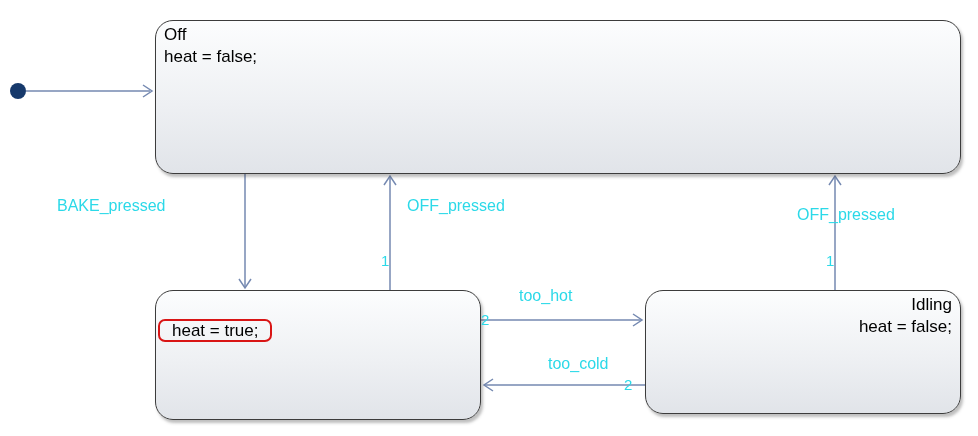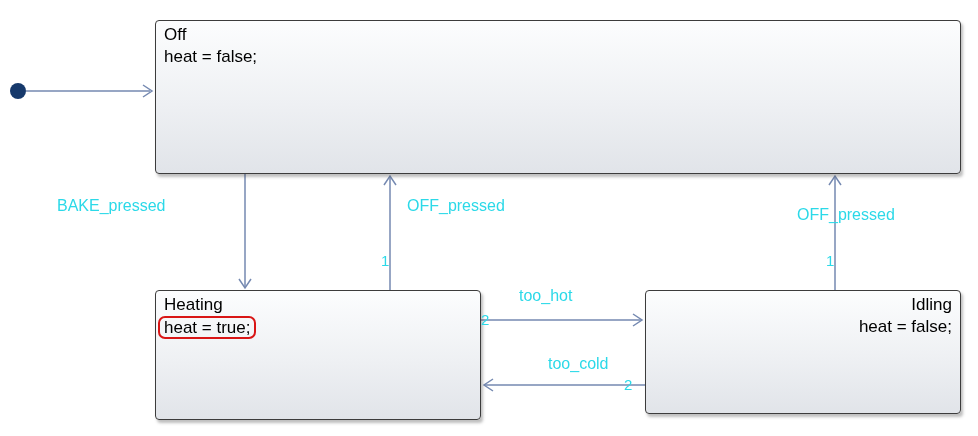--- a/index.html
+++ b/index.html
@@ -3,29 +3,29 @@
 <meta charset="utf-8">
 <style>
   html,body{margin:0;padding:0;background:#ffffff;}
   .canvas{
     position:relative;width:978px;height:436px;overflow:hidden;background:#ffffff;
     font-family:"Liberation Sans","DejaVu Sans",sans-serif;
   }
   svg.wires{position:absolute;left:0;top:0;width:978px;height:436px;}
   .state{
     position:absolute;box-sizing:border-box;
-    border:1.6px solid #3c3c3c;border-radius:4px;
+    border:1.6px solid #3c3c3c;border-radius:18px;
     background:linear-gradient(180deg,#fcfdfe 0%,#eef0f3 55%,#e1e4e9 100%);
     box-shadow:2px 3px 3px rgba(70,70,70,.35);
     padding:3px 8px;font-size:17px;line-height:22px;color:#000;
   }
   .state .title,.state .body{display:block;white-space:nowrap;}
   .hl{
     display:inline-block;border:2px solid #d91515;border-radius:7px;
-    padding:0 4px;margin-left:-6px;line-height:19px;
+    padding:0 12px;margin-left:-6px;line-height:19px;margin-top:25px;
   }
   .tlabel{position:absolute;color:#2bd9e8;font-size:16px;white-space:nowrap;cursor:default;}
   .torder{position:absolute;color:#2bd9e8;font-size:15px;white-space:nowrap;}
 </style>
 </head>
 <body>
 
 <div class="canvas">
 
   <svg class="wires" xmlns="http://www.w3.org/2000/svg">
@@ -61,21 +61,20 @@
       <polyline points="493,379 484,385 493,391" fill="none" stroke-width="1.5" stroke="#7589b1"></polyline>
     </g>
   </svg>
 
   <div class="state" style="left:155px;top:20px;width:806px;height:154px;">
     <span class="title">Off</span>
     <span class="body">heat = false;</span>
   </div>
 
   <div class="state" style="left:155px;top:290px;width:326px;height:130px;">
-    <span class="title">Heating</span>
     <span class="body">
       <span class="hl">heat = true;</span>
     </span>
   </div>
 
   <div class="state" style="left:645px;top:290px;width:316px;height:124px;text-align:right;">
     <span class="title">Idling</span>
     <span class="body">heat = false;</span>
   </div>
 

